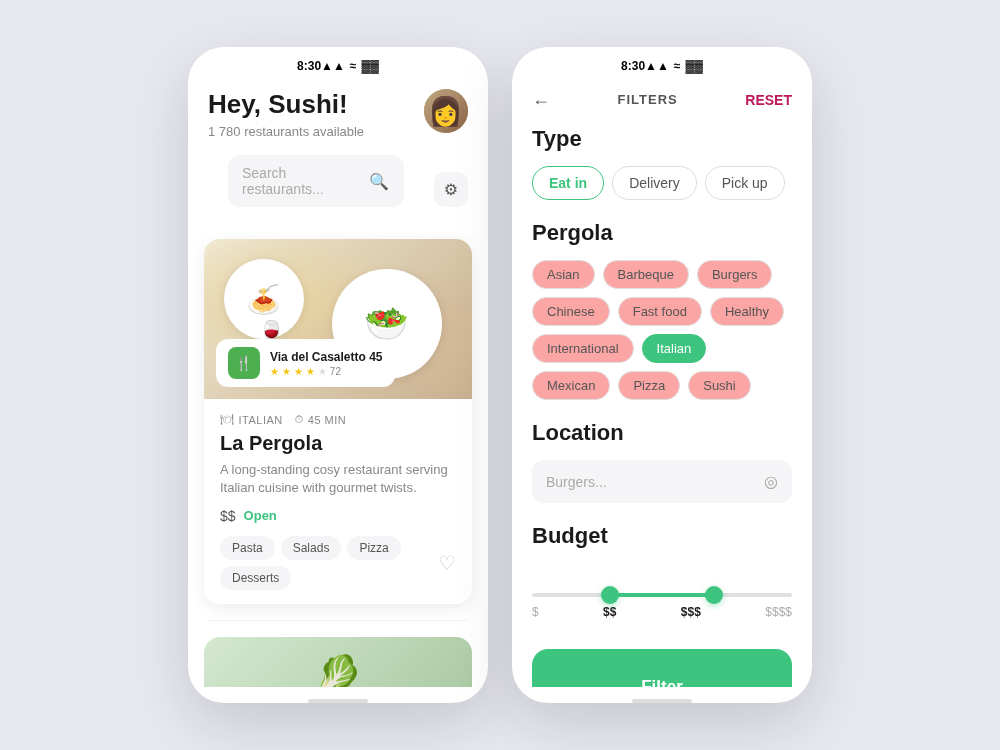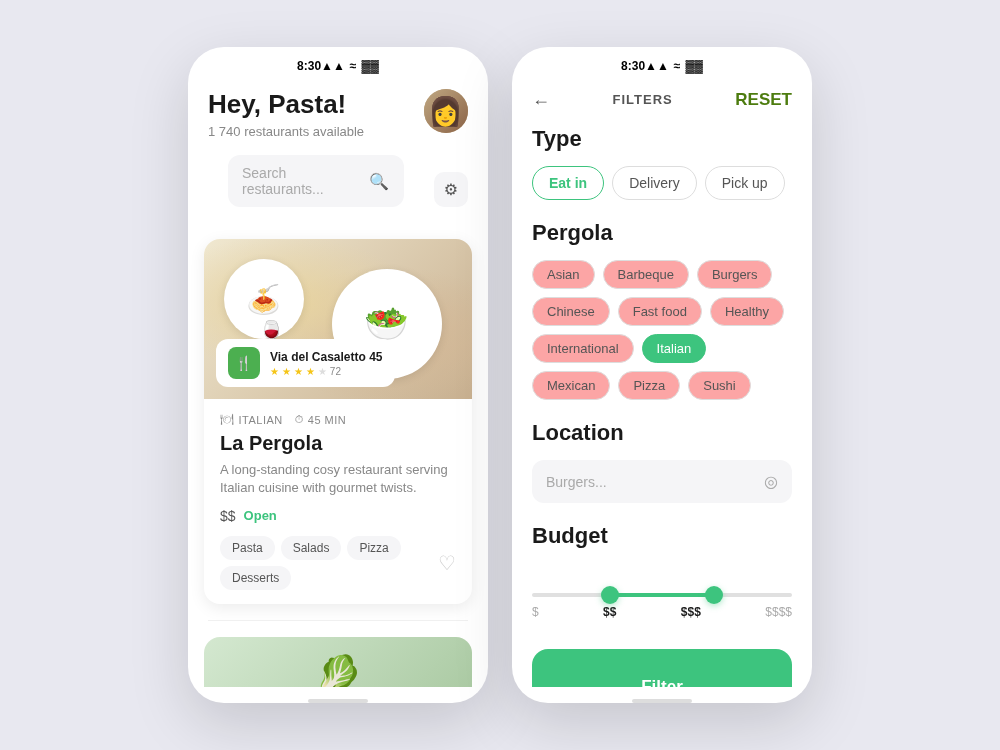--- a/index.html
+++ b/index.html
@@ -310,23 +310,23 @@
       color: #555;
     }
     .filter-title {
       font-size: 13px;
       font-weight: 600;
       color: #555;
       letter-spacing: 1px;
       text-transform: uppercase;
     }
     .reset-btn {
-      font-size: 17px;
+      font-size: 14px;
       font-weight: 600;
-      color: #4d7c0f;
+      color: #be185d;
     }
     .filter-section {
       padding: 0 20px 20px;
     }
     .section-title {
       font-size: 22px;
       font-weight: 700;
       color: #1a1a1a;
       margin-bottom: 14px;
     }
@@ -461,22 +461,22 @@
         <span>8:30</span>
         <div class="status-icons">
           <span>▲▲</span>
           <span>≈</span>
           <span>▓▓</span>
         </div>
       </div>
 
       <div class="phone1-header">
         <div>
-          <div class="greeting-title">Hey, Pasta!</div>
-          <div class="restaurants-count">1 740 restaurants available</div>
+          <div class="greeting-title">Hey, Sushi!</div>
+          <div class="restaurants-count">1 780 restaurants available</div>
         </div>
         <div class="avatar">
           <div class="avatar-img"></div>
         </div>
       </div>
 
       <div class="search-row">
         <div class="search-bar search-wrap">
           <span class="search-input-text">Search restaurants...</span>
           <span class="search-icon-svg">🔍</span>

